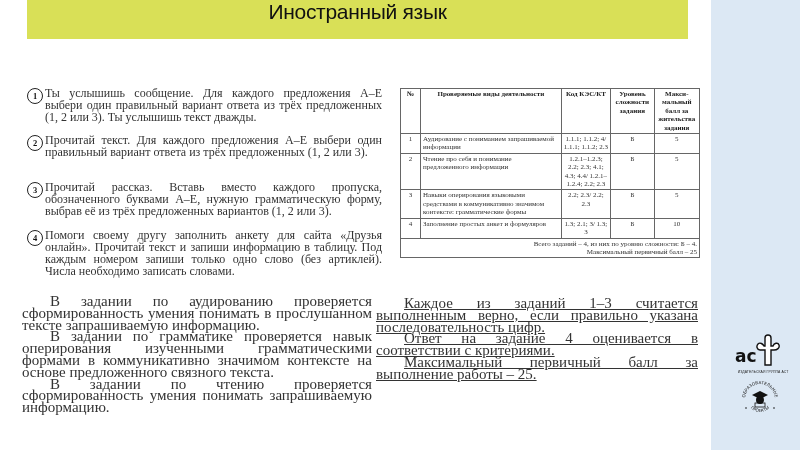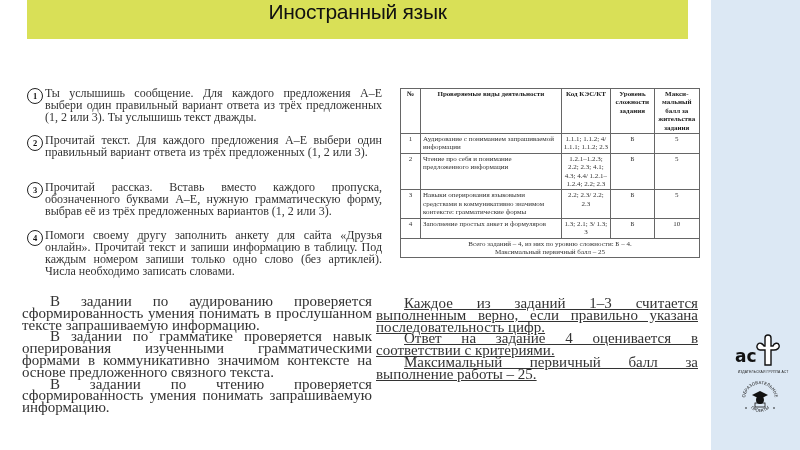--- a/index.html
+++ b/index.html
@@ -37,21 +37,21 @@
     .tbl-wrap {
       position:absolute; left:400px; top:88px; width:300px;
     }
     table {
       border-collapse:collapse; width:100%;
       font-size:7px; line-height:8.4px; color:#333;
     }
     th, td { border:0.8px solid #666; padding:1px 2px; vertical-align:top; }
     th { font-weight:bold; text-align:center; color:#222; }
     td.c { text-align:center; }
-    td.foot { text-align:center; }
+    td.foot { text-align:right; }
     .para-block {
       position:absolute; font-size:15px; line-height:11.8px; color:#333; text-align:justify;
     }
     .para-block p { margin:0; text-indent:28px; }
     .logo-ast {
       position:absolute; left:733px; top:332px; width:60px; height:36px;
     }
     .logo-caption {
       position:absolute; left:724px; top:370px; width:78px; font-size:3.4px;
       font-family:"Liberation Sans", sans-serif; text-align:center; color:#222; letter-spacing:0.1px;

